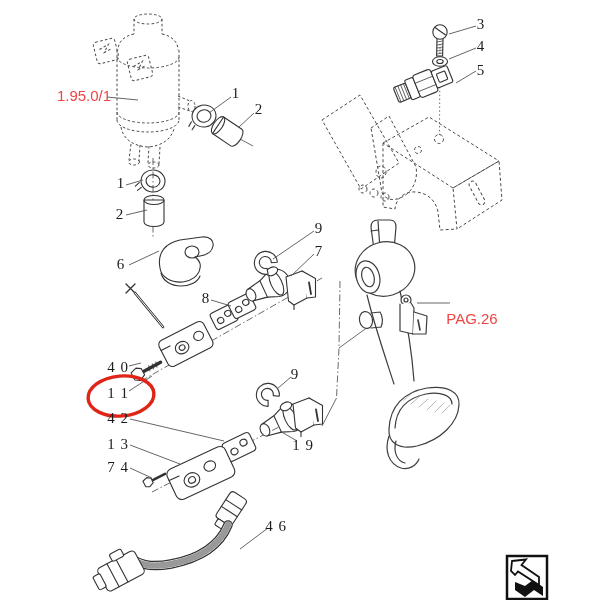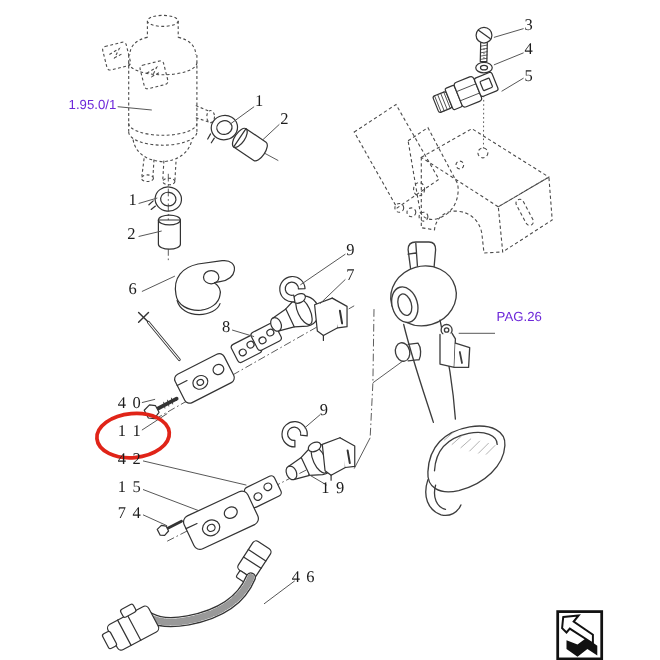--- a/index.html
+++ b/index.html
@@ -3,21 +3,21 @@
 <meta charset="utf-8">
 <style>
   html,body{margin:0;padding:0;background:#fff;}
   #stage{position:relative;width:600px;height:600px;background:#ffffff;overflow:hidden;
          font-family:"Liberation Sans",sans-serif;}
   #art{position:absolute;left:0;top:0;}
   .num{position:absolute;transform:translate(-50%,-50%);
        font-family:"Liberation Serif",serif;font-size:15px;color:#1c1c1c;
        white-space:pre;letter-spacing:1px;}
   .ref{position:absolute;transform:translate(-50%,-50%);
-       font-family:"Liberation Sans",sans-serif;font-size:12px;color:#6d28d9;
+       font-family:"Liberation Sans",sans-serif;font-size:15px;color:#ef4444;
        white-space:pre;}
   #logo{position:absolute;left:505px;top:554px;cursor:pointer;}
 </style>
 </head>
 <body>
 
 <div id="stage">
 
   <svg id="art" width="600" height="600" viewBox="0 0 600 600">
     <defs>
@@ -273,37 +273,37 @@
       <path d="M130,468 L152,478"></path>
       <path d="M291,377 L277,389"></path>
       <path d="M297,441 L280,431"></path>
       <path d="M268,528 L240,549"></path>
     </g>
 
     <ellipse cx="121" cy="396" rx="33" ry="20" transform="rotate(-5 121 396)" fill="none" stroke-width="3.4" stroke="#e02418"></ellipse>
   </svg>
 
   <span class="ref" style="left:84px;top:95px">1.95.0/1</span>
-  <span class="ref" style="left:472px;top:288px">PAG.26</span>
+  <span class="ref" style="left:472px;top:318px">PAG.26</span>
 
   <span class="num" style="left:236px;top:93px">1</span>
   <span class="num" style="left:259px;top:109px">2</span>
   <span class="num" style="left:481px;top:24px">3</span>
   <span class="num" style="left:481px;top:46px">4</span>
   <span class="num" style="left:481px;top:70px">5</span>
   <span class="num" style="left:121px;top:183px">1</span>
   <span class="num" style="left:120px;top:214px">2</span>
   <span class="num" style="left:121px;top:264px">6</span>
   <span class="num" style="left:319px;top:228px">9</span>
   <span class="num" style="left:319px;top:251px">7</span>
   <span class="num" style="left:206px;top:298px">8</span>
   <span class="num" style="left:118px;top:367px">4 0</span>
   <span class="num" style="left:118px;top:393px">1 1</span>
   <span class="num" style="left:118px;top:418px">4 2</span>
-  <span class="num" style="left:118px;top:444px">1 5</span>
+  <span class="num" style="left:118px;top:444px">1 3</span>
   <span class="num" style="left:118px;top:467px">7 4</span>
   <span class="num" style="left:295px;top:374px">9</span>
   <span class="num" style="left:303px;top:445px">1 9</span>
   <span class="num" style="left:276px;top:526px">4 6</span>
 
   <svg id="logo" width="46" height="46" viewBox="0 0 46 46">
     <rect x="2" y="2" width="40" height="43" fill="#fff" stroke="#111" stroke-width="2.5"></rect>
     <polygon points="10,28 10,36 20,43 29,36 38,42 38,33 28,26 20,32" fill="#111"></polygon>
     <polygon points="7,7 21,5.5 16.5,11 34,23 34,31 13,17.5 10,21 6,17" fill="#fff" stroke="#111" stroke-width="1.8"></polygon>
   </svg>

